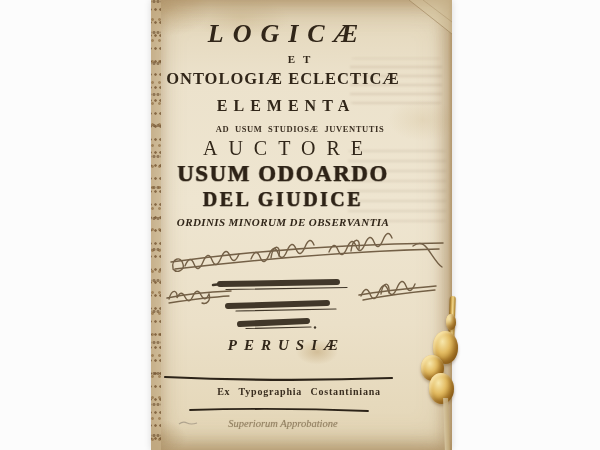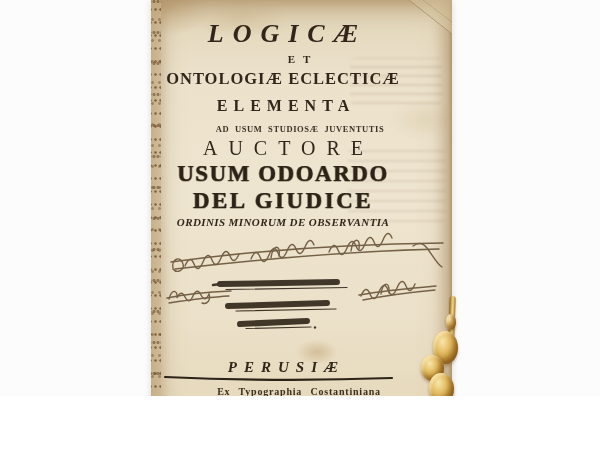--- a/index.html
+++ b/index.html
@@ -1,17 +1,17 @@
 <!DOCTYPE html>
 <html><head>
 <meta charset="utf-8">
 <style>
   html,body{margin:0;padding:0;}
   .stage{
-    position:relative; width:600px; height:396px; overflow:hidden;
+    position:relative; width:600px; height:450px; overflow:hidden;
     background:#fcfcfc;
     font-family:"Liberation Serif", serif;
   }
   
   .page{
     position:absolute; left:151px; top:0; width:301px; height:450px;
     background:
       radial-gradient(ellipse 60px 40px at 18px 8px,  rgba(178,146,96,.40), transparent 70%),
       radial-gradient(ellipse 70px 30px at 90px 18px, rgba(190,163,112,.25), transparent 70%),
       radial-gradient(ellipse 30px 18px at 166px 352px, rgba(183,152,100,.45), transparent 70%),
@@ -54,24 +54,24 @@
   }
   .print > div{position:absolute; left:0; right:0; line-height:1; white-space:nowrap;}
   .t-title   {top:21px;  font-size:26px; font-style:italic; font-weight:bold; letter-spacing:9px;  text-indent:9px;}
   .t-et      {top:54px;  font-size:11px; font-weight:bold;  letter-spacing:8px;  text-indent:8px;padding-left:32px;}
   .t-sub1    {top:71px;  font-size:16.5px; font-weight:bold; letter-spacing:1px;}
   .t-sub2    {top:98px;  font-size:16px; font-weight:bold;  letter-spacing:6px;  text-indent:6px;}
   .t-usage   {top:125px; font-size:8.5px; font-weight:bold; letter-spacing:.6px; word-spacing:3px; color:#3c3023;padding-left:34px;}
   .t-auctore {top:138px; font-size:20px; letter-spacing:11px; text-indent:11px;}
   .t-name1   {top:162px; font-size:23px; font-weight:bold; letter-spacing:1.5px; color:#2e2317;
               text-shadow:.7px 0 0 rgba(46,35,23,.45), -.7px 0 0 rgba(46,35,23,.45), 0 .5px 0 rgba(46,35,23,.3);}
-  .t-name2   {top:189px; font-size:23px; font-weight:bold; letter-spacing:2.5px; color:#2e2317;
+  .t-name2   {top:189px; font-size:20px; font-weight:bold; letter-spacing:2.5px; color:#2e2317;
               text-shadow:.7px 0 0 rgba(46,35,23,.45), -.7px 0 0 rgba(46,35,23,.45), 0 .5px 0 rgba(46,35,23,.3);}
   .t-order   {top:217px; font-size:11px; font-weight:bold; font-style:italic; letter-spacing:.4px;}
-  .t-place   {top:360px; font-size:15px; font-style:italic; font-weight:bold; letter-spacing:7px; text-indent:7px;}
+  .t-place   {top:338px; font-size:15px; font-style:italic; font-weight:bold; letter-spacing:7px; text-indent:7px;}
   .t-printer {top:387px; font-size:10px; font-weight:bold; letter-spacing:.8px; word-spacing:5px; color:#3a2e20;margin-left:32px;}
   .t-approb  {top:419px; font-size:10.5px; font-style:italic; color:#867455; opacity:.85;
               text-shadow:0 0 1px rgba(134,116,85,.6);}
   
   .ghost{position:absolute; filter:blur(1px); border-radius:4px; pointer-events:none;}
   .ghost-1{left:199px; top:58px;  width:92px;  height:46px;
            background:repeating-linear-gradient(0deg, rgba(140,115,85,.17) 0 2px, transparent 2px 9px);}
   .ghost-2{left:197px; top:150px; width:98px;  height:72px;
            background:repeating-linear-gradient(0deg, rgba(140,115,85,.14) 0 2px, transparent 2px 10px);}
   
@@ -108,20 +108,21 @@
       <div class="t-et">ET</div>
       <div class="t-sub1">ONTOLOGIÆ ECLECTICÆ</div>
       <div class="t-sub2">ELEMENTA</div>
       <div class="t-usage">AD USUM STUDIOSÆ JUVENTUTIS</div>
       <div class="t-auctore">AUCTORE</div>
       <div class="t-name1">USUM ODOARDO</div>
       <div class="t-name2">DEL GIUDICE</div>
       <div class="t-order">ORDINIS MINORUM DE OBSERVANTIA</div>
       <div class="t-place">PERUSIÆ</div>
       <div class="t-printer">Ex Typographia Costantiniana</div>
+      <div class="t-approb">Superiorum Approbatione</div>
     </div>
 
     <svg class="overlay" width="301" height="450" viewBox="0 0 301 450">
 
       <g>
         <polygon points="258,0 301,0 301,34" fill="rgba(216,199,161,.5)"></polygon>
         <path d="M258 0 L301 34" stroke="rgba(150,122,82,.55)" stroke-width="1" fill="none"></path>
         <path d="M272 0 L301 22" stroke="rgba(160,134,94,.4)" stroke-width="1" fill="none"></path>
       </g>
 

